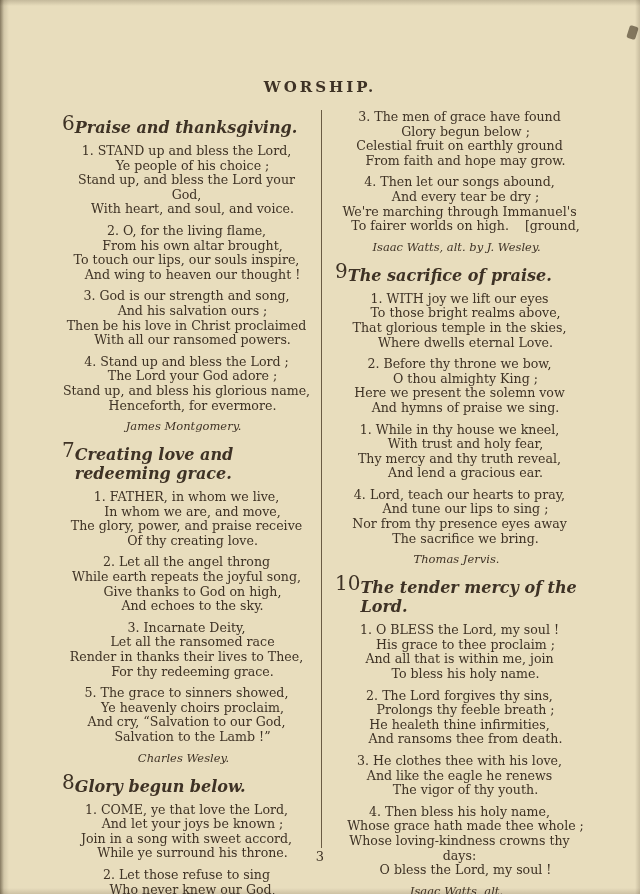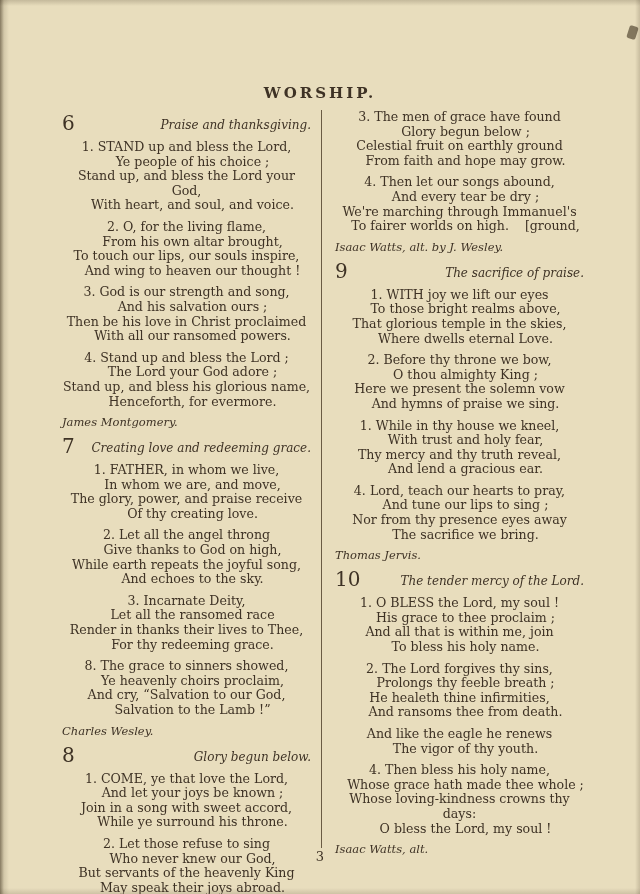--- a/index.html
+++ b/index.html
@@ -18,41 +18,41 @@
       linear-gradient(90deg, rgba(55,42,22,0.55) 0px, rgba(55,42,22,0.12) 4px, rgba(55,42,22,0) 9px),
       linear-gradient(180deg, rgba(55,42,22,0.20) 0px, rgba(55,42,22,0) 6px),
       linear-gradient(270deg, rgba(55,42,22,0.18) 0px, rgba(55,42,22,0) 5px),
       linear-gradient(0deg, rgba(55,42,22,0.15) 0px, rgba(55,42,22,0) 6px);
   }
   .edge-mark {
     position:absolute; top:26px; right:3px; width:9px; height:13px;
     background:rgba(45,33,15,0.55); transform:rotate(18deg); border-radius:2px;
   }
   .page-header {
-    position:absolute; top:84px; left:0; right:0;
+    position:absolute; top:78px; left:0; right:0;
     text-align:center; font-size:15px; letter-spacing:3px; font-weight:bold;
   }
   .columns {
     position:absolute; top:110px; left:62px; right:56px; bottom:46px;
     display:flex; align-items:stretch;
   }
   .column { flex:1 1 0; min-width:0; }
   .column.left  { padding-right:10px; }
   .column.right { padding-left:13px; }
   .divider { width:1px; background:#6a5b44; }
   .hymn-header { display:flex; align-items:flex-start; margin:3px 0 7px 0; }
   .hymn-number { font-size:20px; line-height:20px; font-weight:normal; }
-  .hymn-title  { flex:1; text-align:right; font-style:italic; font-size:12px; padding-top:5px; }
+  .hymn-title  { flex:1; text-align:left; font-style:italic; font-size:16px; padding-top:5px;font-weight:bold; }
   .stanza { margin:0 0 7px 0;text-align:center; }
   .line {
     font-size:12.6px; line-height:14.6px;
     white-space:pre-wrap;
   }
   .attribution {
-    text-align:left; font-style:italic; font-size:11.5px;
+    text-align:center; font-style:italic; font-size:11.5px;
     margin:0 6px 7px 0; line-height:13px;
   }
   .page-number {
     position:absolute; bottom:30px; left:0; right:0;
     text-align:center; font-size:13px;
   }
 </style>
 </head>
 <body>
 
@@ -95,32 +95,32 @@
           <span class="hymn-title">Creating love and redeeming grace.</span>
         </div>
         <div class="stanza">
           <div class="line">1. FATHER, in whom we live,</div>
           <div class="line">   In whom we are, and move,</div>
           <div class="line">The glory, power, and praise receive</div>
           <div class="line">   Of thy creating love.</div>
         </div>
         <div class="stanza">
           <div class="line">2. Let all the angel throng</div>
+          <div class="line">While earth repeats the joyful song,</div>
           <div class="line">   Give thanks to God on high,</div>
-          <div class="line">While earth repeats the joyful song,</div>
           <div class="line">   And echoes to the sky.</div>
         </div>
         <div class="stanza">
           <div class="line">3. Incarnate Deity,</div>
           <div class="line">   Let all the ransomed race</div>
           <div class="line">Render in thanks their lives to Thee,</div>
           <div class="line">   For thy redeeming grace.</div>
         </div>
         <div class="stanza">
-          <div class="line">8. The grace to sinners showed,</div>
+          <div class="line">5. The grace to sinners showed,</div>
           <div class="line">   Ye heavenly choirs proclaim,</div>
           <div class="line">And cry, “Salvation to our God,</div>
           <div class="line">   Salvation to the Lamb !”</div>
         </div>
         <div class="attribution">Charles Wesley.</div>
         <div class="hymn-header">
           <span class="hymn-number">8</span>
           <span class="hymn-title">Glory begun below.</span>
         </div>
         <div class="stanza">
@@ -190,20 +190,21 @@
           <div class="line">And all that is within me, join</div>
           <div class="line">   To bless his holy name.</div>
         </div>
         <div class="stanza">
           <div class="line">2. The Lord forgives thy sins,</div>
           <div class="line">   Prolongs thy feeble breath ;</div>
           <div class="line">He healeth thine infirmities,</div>
           <div class="line">   And ransoms thee from death.</div>
         </div>
         <div class="stanza">
+          <div class="line">3. He clothes thee with his love,</div>
           <div class="line">And like the eagle he renews</div>
           <div class="line">   The vigor of thy youth.</div>
         </div>
         <div class="stanza">
           <div class="line">4. Then bless his holy name,</div>
           <div class="line">   Whose grace hath made thee whole ;</div>
           <div class="line">Whose loving-kindness crowns thy days:</div>
           <div class="line">   O bless the Lord, my soul !</div>
         </div>
         <div class="attribution">Isaac Watts, alt.</div>

